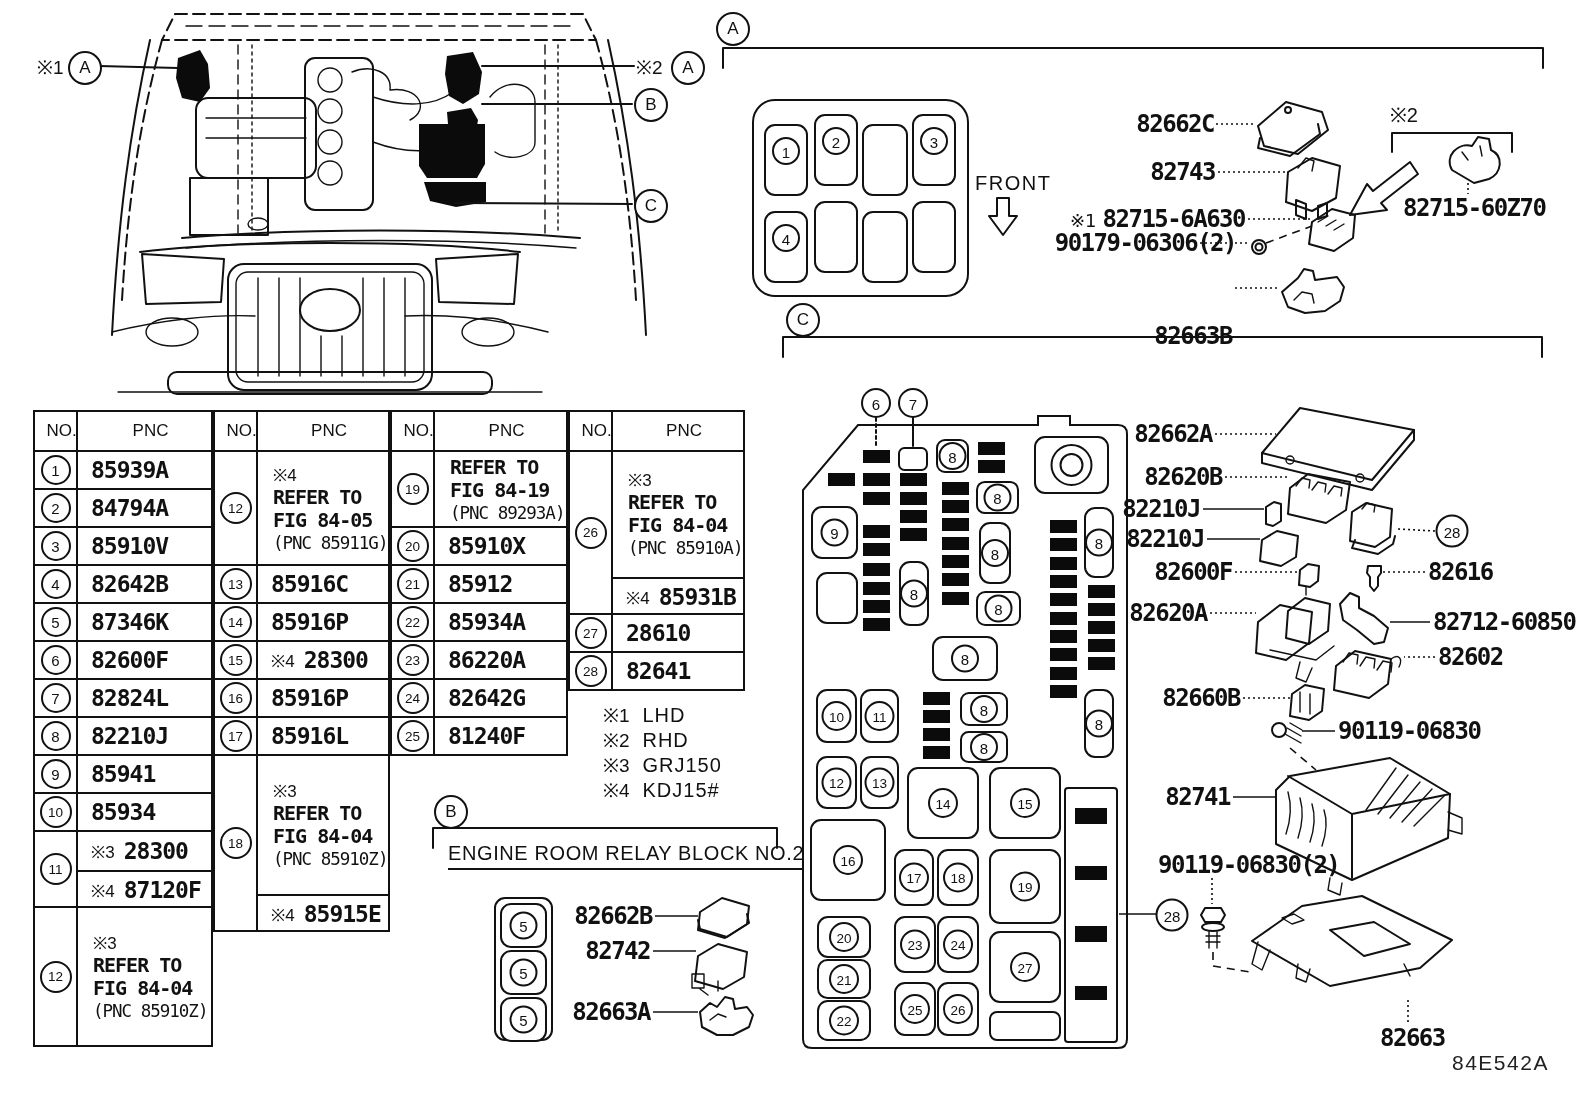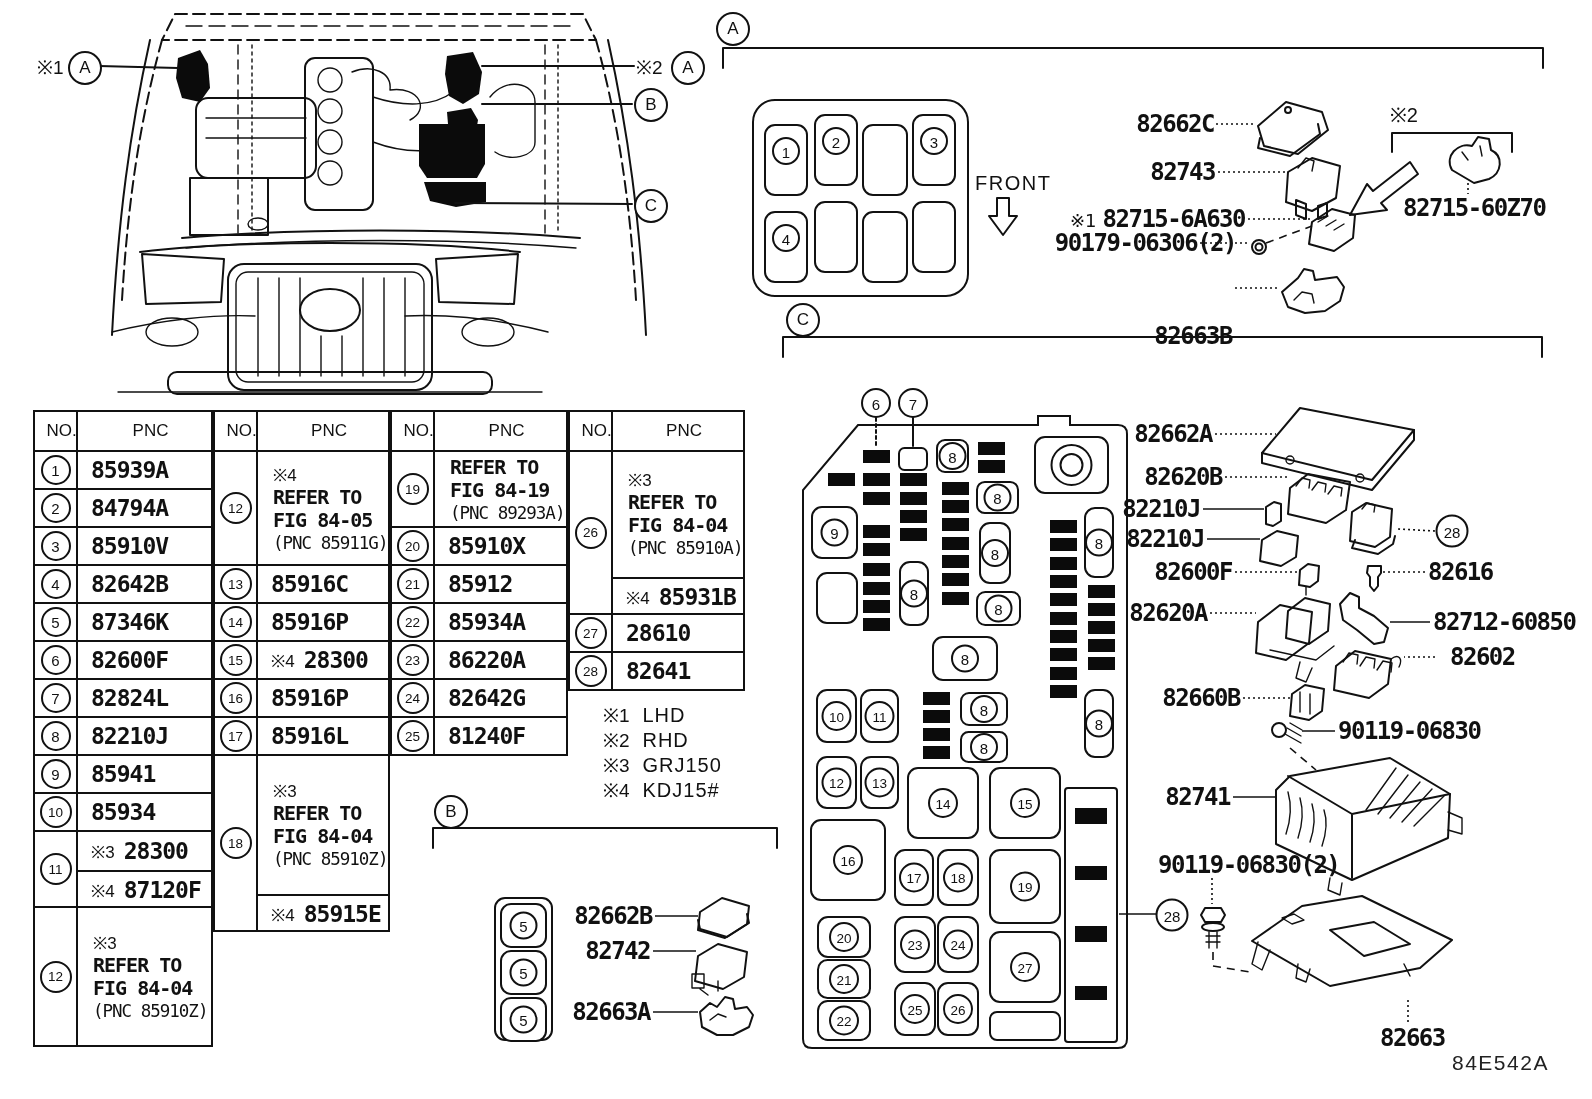--- a/index.html
+++ b/index.html
@@ -568,39 +568,40 @@
     </div>
   <div class="abs" style="left:975px;top:172px;font-size:20px;letter-spacing:1.5px">FRONT</div>
 
   <div class="abs ccircle" style="left:786px;top:303px">
       <span>C</span>
     </div>
 
   <div class="abs ccircle" style="left:434px;top:795px">
       <span>B</span>
     </div>
+  <div class="abs hdr" style="left:448px;top:842px">ENGINE ROOM RELAY BLOCK NO.2</div>
 
   <div class="abs notepre" style="left:1390px;top:101px;font-size:20px">※2</div>
   <div class="abs pn" style="left:1403px;top:195px">82715-60Z70</div>
 
   <div id="labels-root">
       <div class="pn abs r" style="left: 1214px; top: 111px;">82662C</div>
       <div class="pn abs r" style="left: 1215px; top: 159px;">82743</div>
       <div class="pn abs r" style="left: 1245px; top: 206px; text-align: right;"><span class="pre">※1</span>82715-6A630</div>
       <div class="pn abs r" style="left: 1192px; top: 230px; margin-left: 44px;">90179-06306(2)</div>
       <div class="pn abs r" style="left: 1232px; top: 275px; margin-top: 48px;">82663B</div>
       <div class="pn abs r" style="left: 1212px; top: 421px;">82662A</div>
       <div class="pn abs r" style="left: 1222px; top: 464px; text-align: right;">82620B</div>
       <div class="pn abs r" style="left: 1200px; top: 496px;">82210J</div>
       <div class="pn abs r" style="left: 1204px; top: 526px;">82210J</div>
       <div class="pn abs r" style="left: 1232px; top: 559px;">82600F</div>
       <div class="pn abs" style="left: 1428px; top: 559px;">82616</div>
       <div class="pn abs r" style="left: 1207px; top: 600px;">82620A</div>
       <div class="pn abs" style="left: 1433px; top: 609px;">82712-60850</div>
-      <div class="pn abs" style="left: 1438px; top: 644px; margin-left: 12px;">82602</div>
+      <div class="pn abs" style="left: 1438px; top: 644px;">82602</div>
       <div class="pn abs r" style="left: 1240px; top: 685px;">82660B</div>
       <div class="pn abs" style="left: 1338px; top: 718px;">90119-06830</div>
       <div class="pn abs r" style="left: 1230px; top: 784px;">82741</div>
       <div class="pn abs" style="left: 1158px; top: 852px;">90119-06830(2)</div>
       <div class="pn abs" style="left: 1380px; top: 1025px;">82663</div>
       <div class="pn abs r" style="left: 652px; top: 903px;">82662B</div>
       <div class="pn abs r" style="left: 650px; top: 938px;">82742</div>
       <div class="pn abs r" style="left: 650px; top: 999px;">82663A</div>
     </div>
   <div id="table-root">

